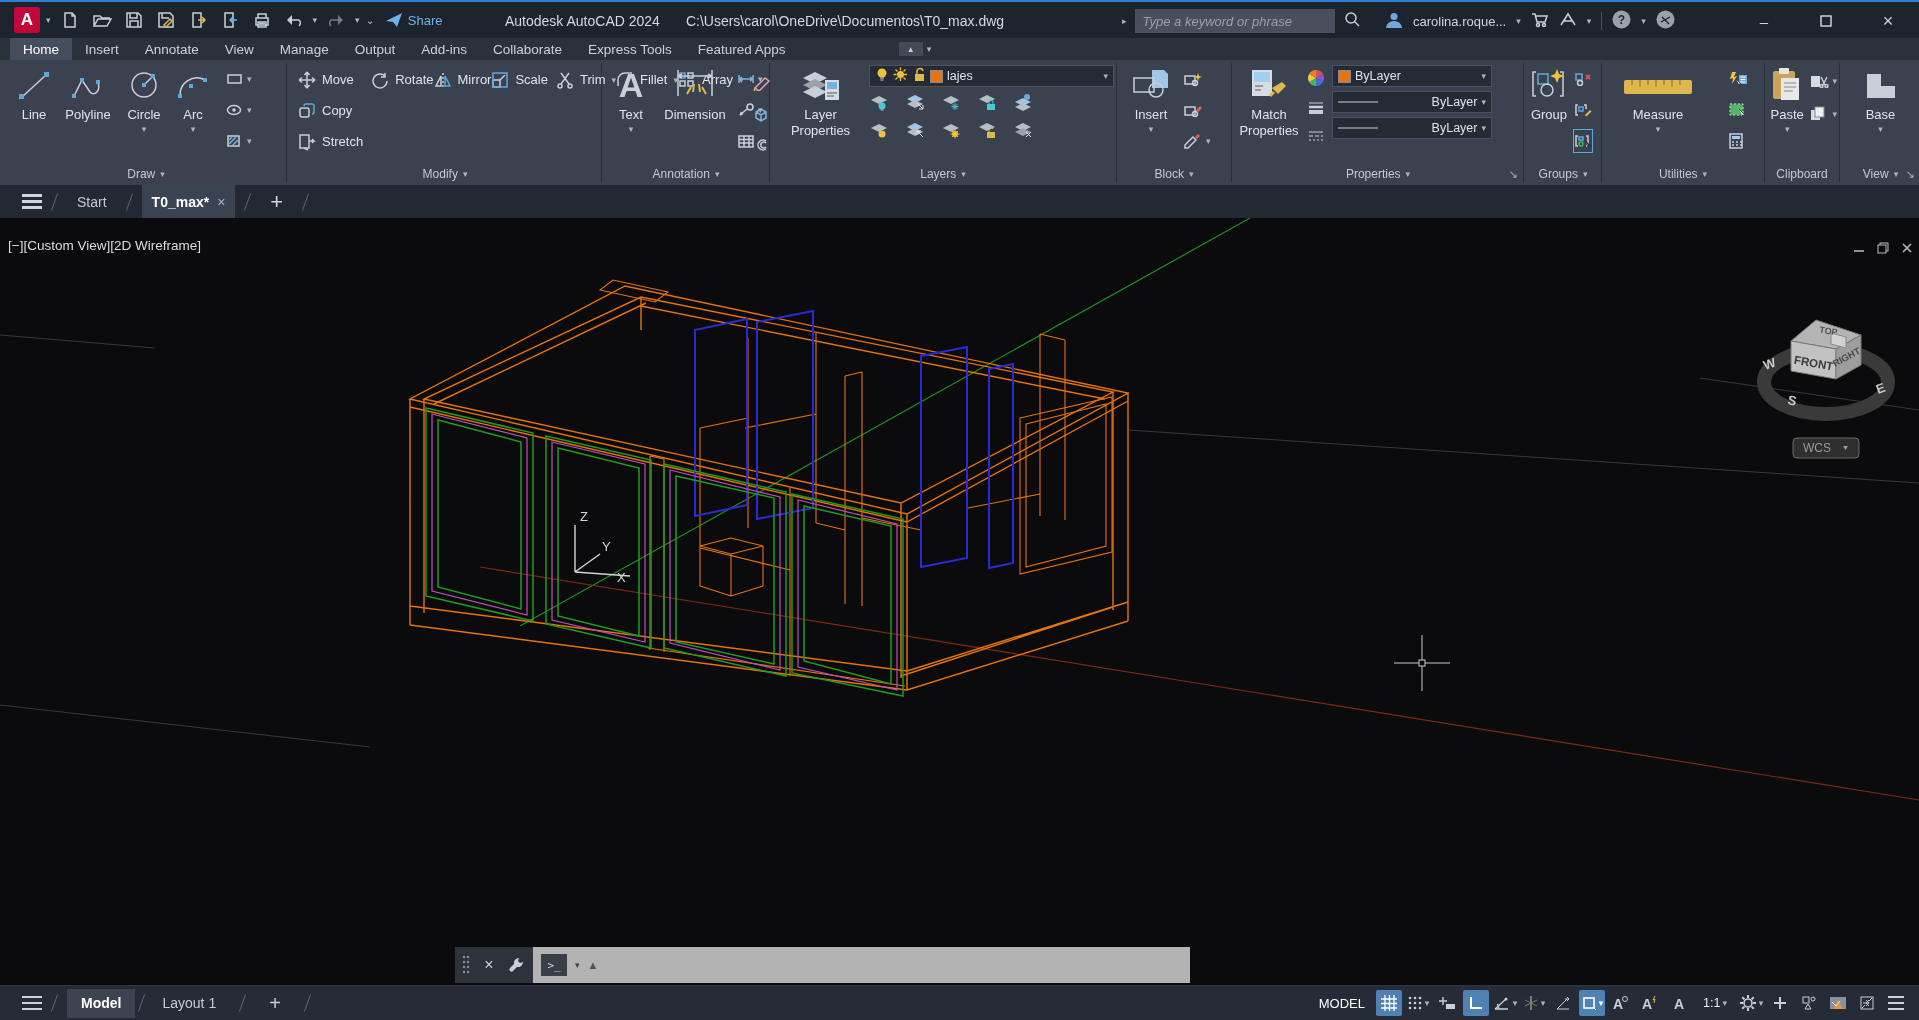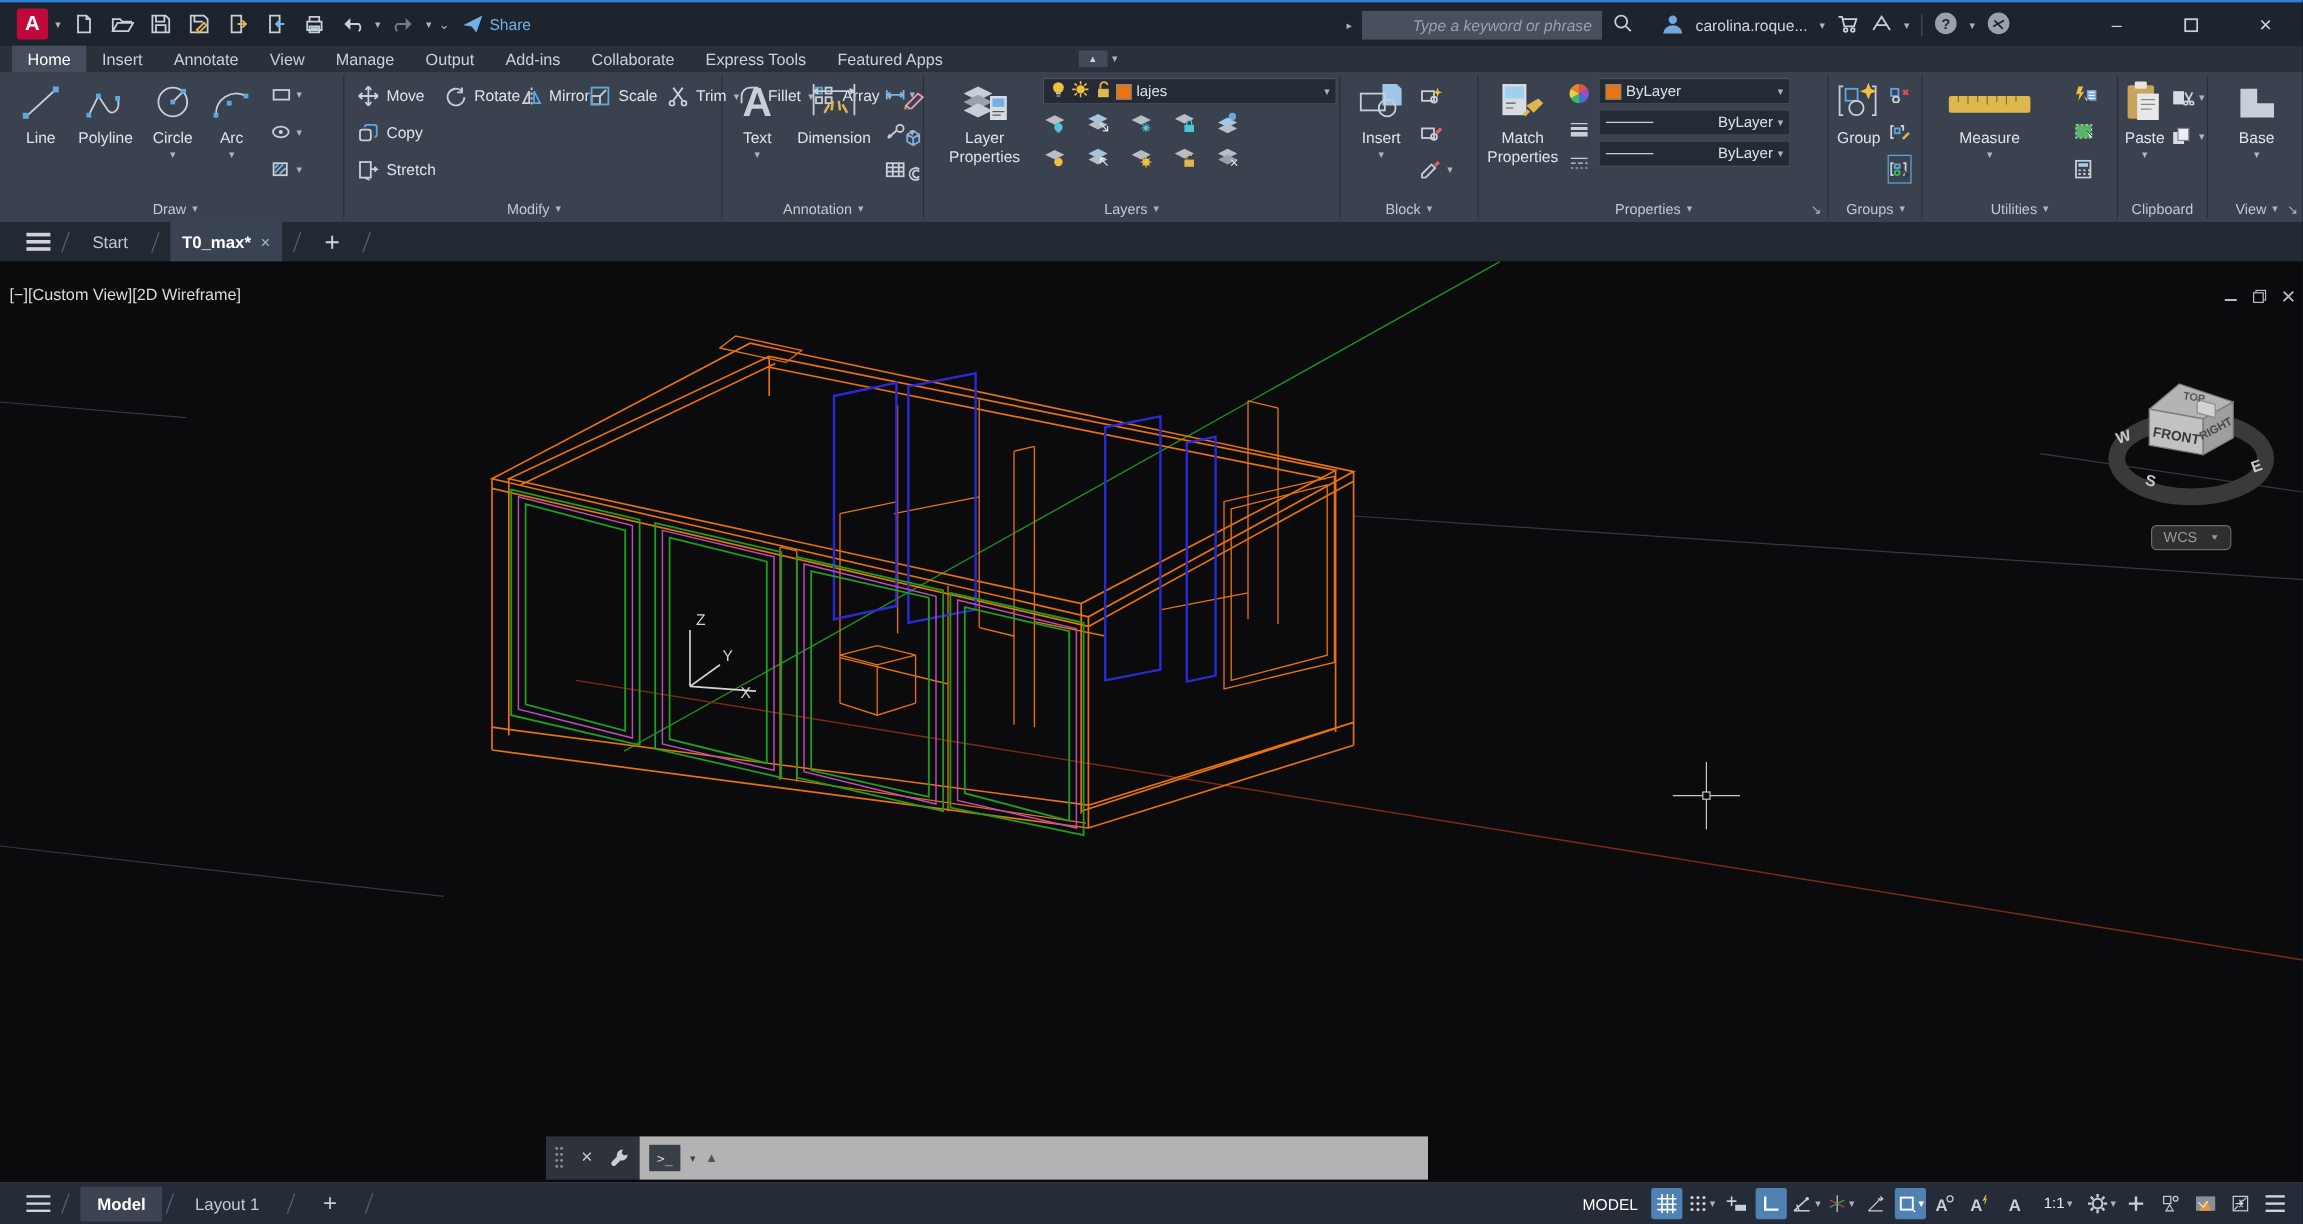--- a/index.html
+++ b/index.html
@@ -14,21 +14,21 @@
   .tbtn { width:26px; height:26px; display:flex; align-items:center; justify-content:center; cursor:default; }
   .logo { width:26px; height:26px; background:#c0093a; border-radius:3px; color:#fff; font-weight:bold;
           font-size:17px; display:flex; align-items:center; justify-content:center; }
   .caret { color:#aeb4bd; font-size:9px; }
   .ic { stroke:#c9cfd8; fill:none; stroke-width:1.5; }
   .share { display:flex; align-items:center; gap:5px; color:#6fb1e8; font-size:13px; margin-left:4px; }
   .titletext { position:absolute; left:505px; top:0; height:38px; display:flex; align-items:center; gap:26px;
                font-size:14px; color:#d4d9e0; white-space:nowrap; }
   .searchwrap { position:absolute; left:1122px; top:7px; display:flex; align-items:center; gap:8px; }
   .searchbox { width:200px; height:24px; background:#47505c; border:none; color:#e6e9ee;
-               font-size:13px; padding:0 8px; font-family:"Liberation Sans",sans-serif;text-align:right; }
+               font-size:13px; padding:0 8px; font-family:"Liberation Sans",sans-serif; }
   .searchbox::placeholder { color:#99a1ac; font-style:italic; }
   .userarea { position:absolute; left:1385px; top:0; height:38px; display:flex; align-items:center; gap:10px;
               font-size:13px; color:#cfd4db; }
   .winbtns { position:absolute; right:0; top:2px; height:34px; display:flex; }
   .winbtn { width:62px; height:34px; display:flex; align-items:center; justify-content:center;
             color:#cfd4db; font-size:15px; }
   
   .rtabs { position:absolute; left:0; top:38px; width:100%; height:22px; background:#2a313b;
            display:flex; align-items:stretch; padding-left:10px; font-size:13.5px; color:#ccd1d9; }
   .rtab { padding:0 13px; display:flex; align-items:center; white-space:nowrap; cursor:default; }
@@ -148,20 +148,24 @@
         </span>
       <span class="caret">▾</span>
       <span class="caret" style="font-size:11px">⌄</span>
       <span class="share">
         <svg width="18" height="16" style="fill:#6fb1e8">
             <path d="M1,9 L17,1 L12,15 L8,10 Z"></path>
           </svg>
         <span>Share</span>
       </span>
     </div>
+    <div class="titletext">
+      <span>Autodesk AutoCAD 2024</span>
+      <span>C:\Users\carol\OneDrive\Documentos\T0_max.dwg</span>
+    </div>
     <div class="searchwrap">
       <span class="caret">▸</span>
       <input class="searchbox" placeholder="Type a keyword or phrase" style="">
       <span>
         <svg class="ic" width="18" height="18">
             <circle cx="8" cy="8" r="5"></circle>
             <path d="M12,12 l4,4"></path>
           </svg></span>
     </div>
     <div class="userarea">

